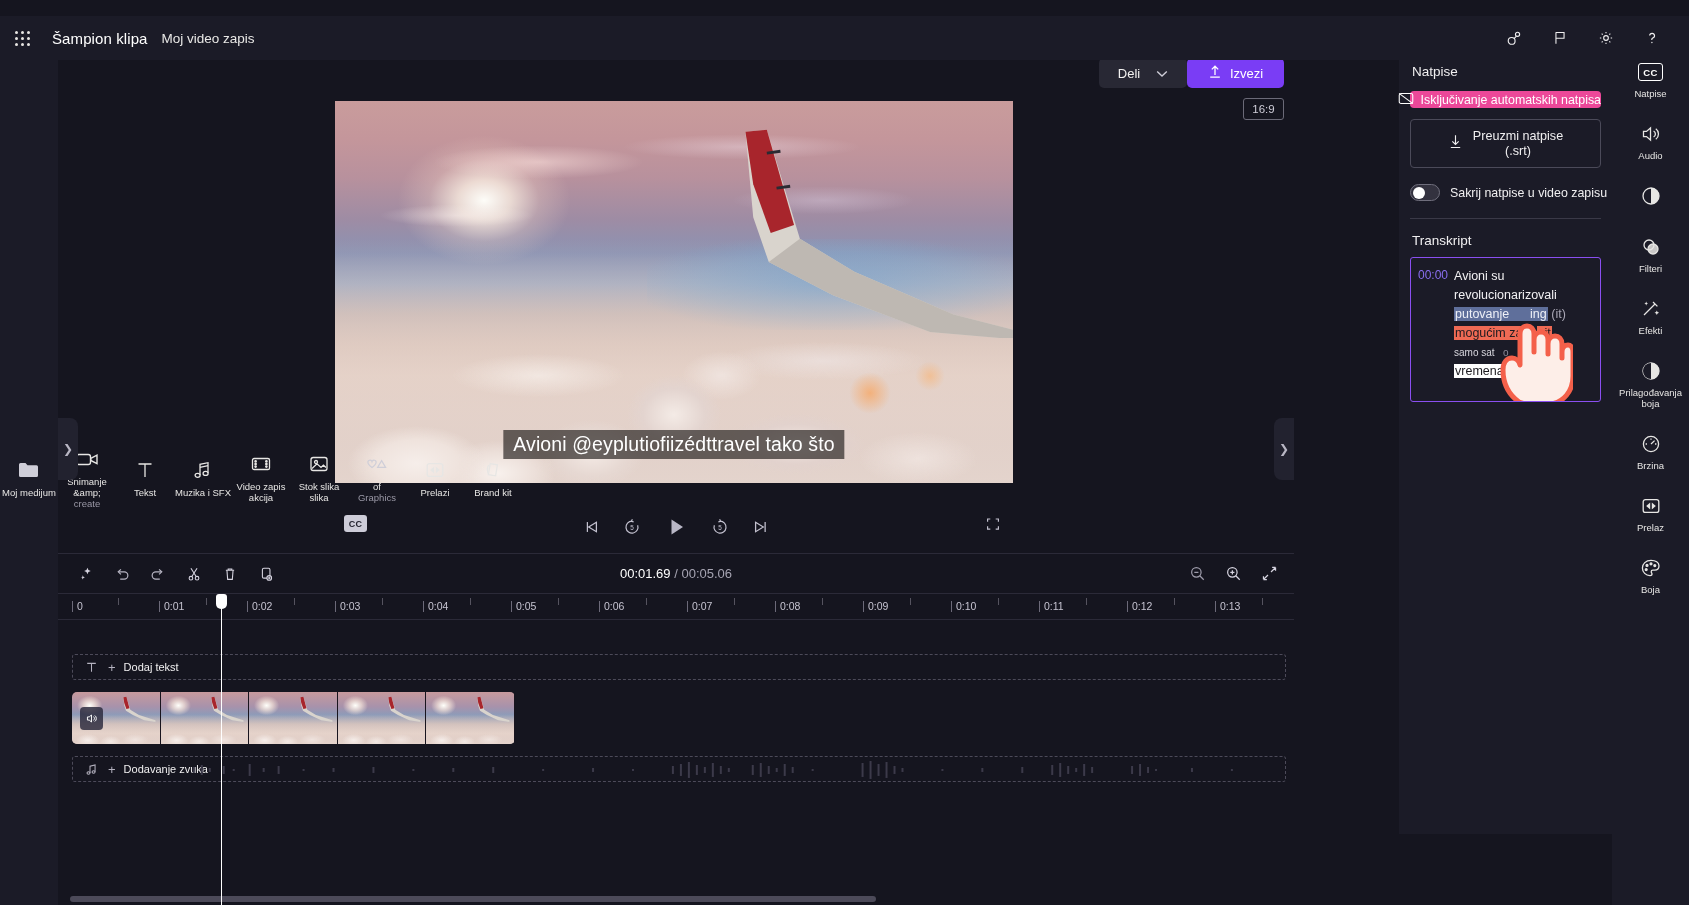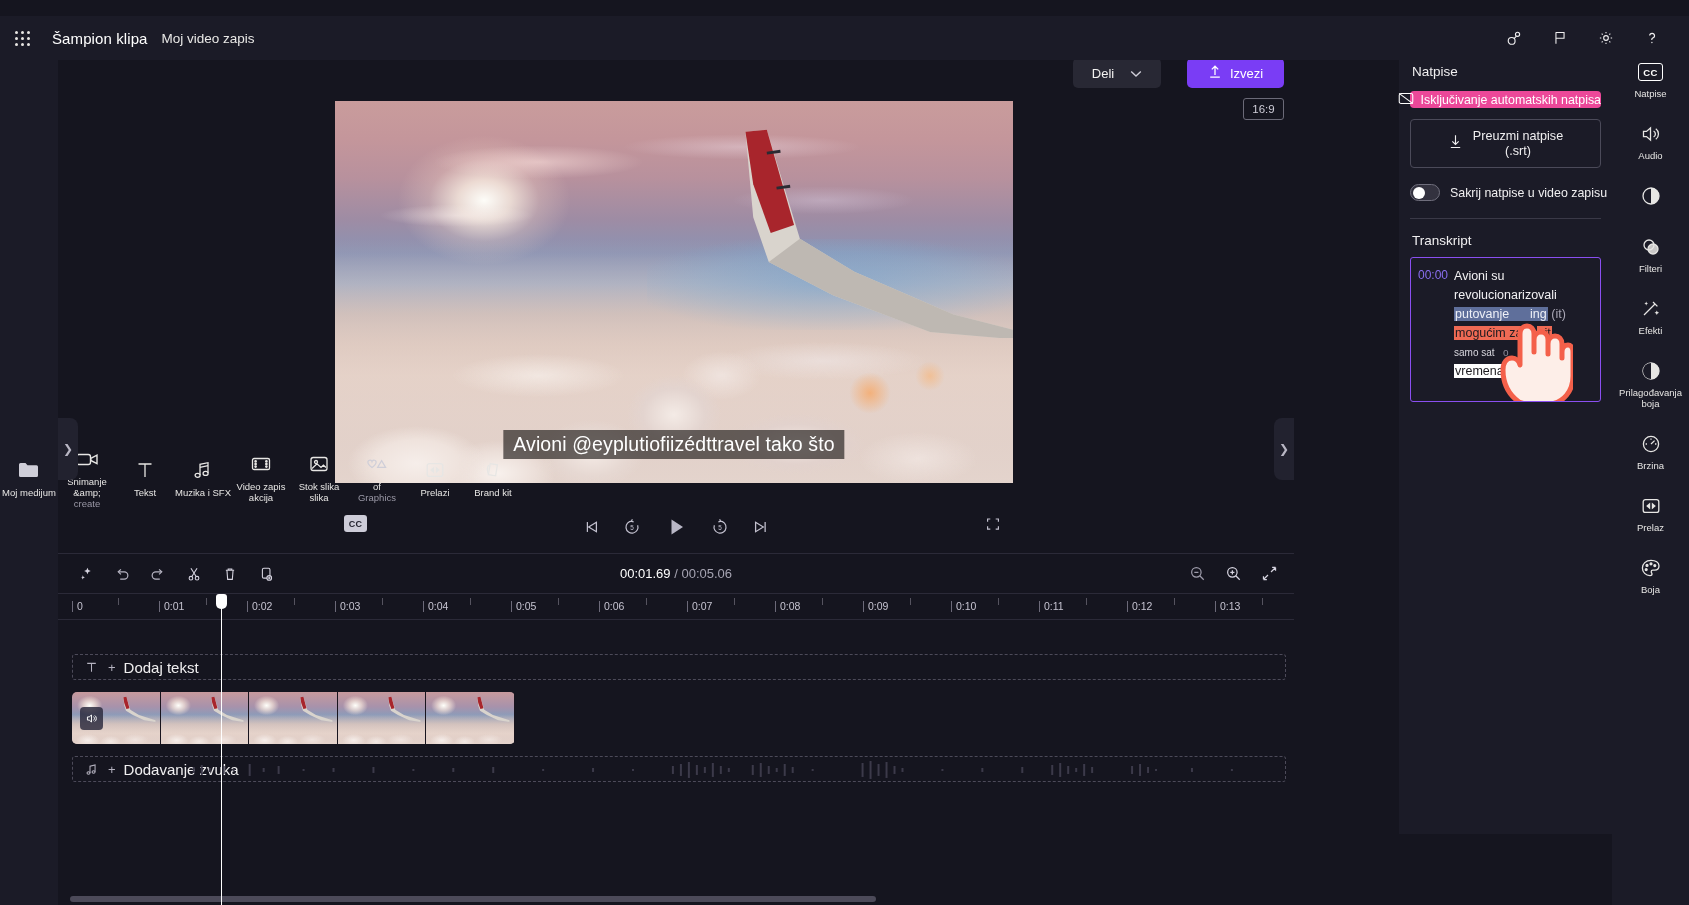--- a/index.html
+++ b/index.html
@@ -104,21 +104,21 @@
   .chev { color: #b9b7c4; font-size: 12px; }
 
   
   .preview-area {
     position: absolute; top: 44px; left: 58px;
     width: 1236px; height: 509px;
     background: #15151f;
   }
   .top-actions {
     position: absolute; top: 14px; right: 10px;
-    display: flex; gap: 26px;
+    display: flex; gap: 0;
   }
   .btn-deli {
     height: 30px; min-width: 88px;
     background: #282834;
     border: none; border-radius: 5px;
     color: #f3f2f1; font-size: 13px;
     display: flex; align-items: center; justify-content: center;
     gap: 16px; padding: 0 12px; cursor: pointer;
     font-family: "Liberation Sans", sans-serif;
   }
@@ -384,21 +384,21 @@
     position: relative;
     margin: 0 8px 0 14px;
     height: 26px;
     border: 1px dashed #4c4a59;
     border-radius: 3px;
     display:flex; align-items:center;
     cursor: pointer;
   }
   .track-add .t-ico { margin-left: 11px; display:flex; align-items:center; }
   .track-add .plus { margin-left: 9px; color:#b5b3c0; font-size: 13px; }
-  .track-add .t-lbl { margin-left: 8px; font-size: 15px; color: #f0eff0; }
+  .track-add .t-lbl { margin-left: 8px; font-size: 11px; color: #f0eff0; }
   .track-add.audio .wave {
     position:absolute; left: 0; right: 0; top: 0; bottom: 0;
     overflow: hidden; pointer-events: none;
   }
 
   .video-clip {
     position: relative;
     margin: 12px 0 0 14px;
     width: 443px; height: 52px;
     border-radius: 5px;

